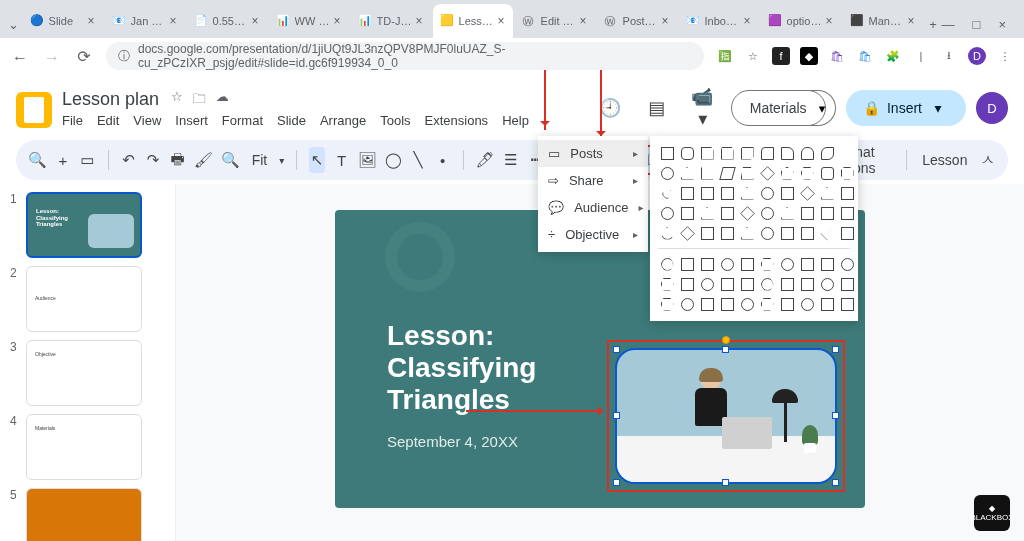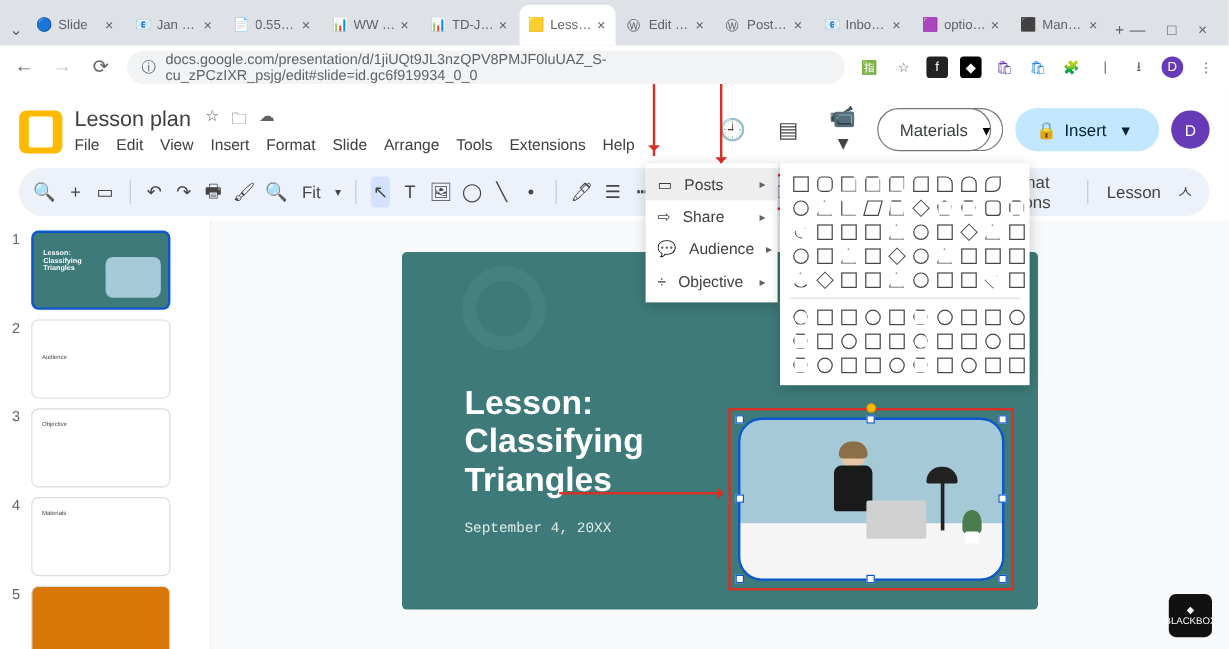--- a/index.html
+++ b/index.html
@@ -56,21 +56,21 @@
     .thumb { width:116px; height:66px; border:1px solid #dadce0; border-radius:6px; background:#fff; position:relative; overflow:hidden;}
     .thumb.selected { border:2px solid #0b57d0; }
     .thumb1 { background:#3d7a79;}
     .thumb5 { background:#d97706;}
     .ruler-v {width:20px; background:#fff; position:relative; border-right:1px solid #eee;}
     .canvas-zone { flex:1; background:#f8f9fa; position:relative; padding: 12px 20px; overflow:hidden;}
     
     .slide { width:530px; height:298px; background:#3d7a79; border-radius:4px; margin-left:auto; margin-right:auto; position:relative; margin-top:14px;}
     .slide-title-area { position:absolute; left:52px; top:110px; color:#fff;}
     .slide-h1 { font-size:28px; font-weight:700; line-height:1.15;}
-    .slide-date { font-size:12px; margin-top:16px; color:#e0eae9;font-family:Liberation Mono, monospace;}
+    .slide-date { font-size:15px; margin-top:16px; color:#e0eae9;}
     .slide-circle { position:absolute; left:50px; top:12px; width:70px; height:70px; border:12px solid #4d8786; border-radius:50%; opacity:.5;}
     
     .image-frame { position:absolute; right:20px; top:130px; width:238px; height:152px; border:2px solid #d93025;}
     .image-inner { position:absolute; inset:6px; background:#a6c9d8; border-radius:20px; border:2px solid #0b57d0;}
     .photo-content{position:absolute; inset:0; border-radius:18px; overflow:hidden;}
     .desk{position:absolute; bottom:0; left:0; right:0; height:35%; background:#f5f5f5;}
     .person{position:absolute; left:35%; top:15%; width:36px; height:60px;}
     .person-head{width:20px; height:20px; background:#e8c5a5; border-radius:50%; margin:0 auto;}
     .person-hair{width:24px; height:14px; background:#8b6f47; border-radius:12px 12px 4px 4px; margin:-22px auto 0;}
     .person-body{width:32px; height:38px; background:#1a1a1a; border-radius:6px 6px 2px 2px; margin:6px auto 0;}

